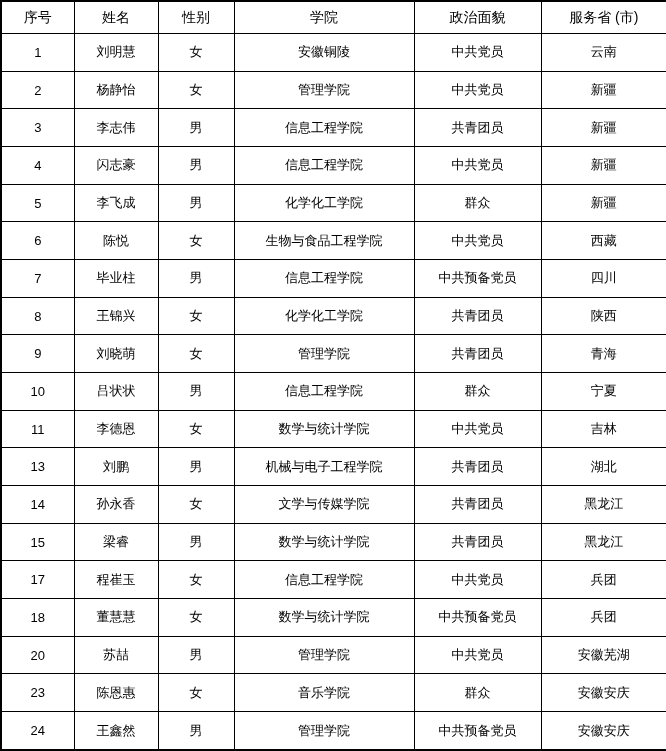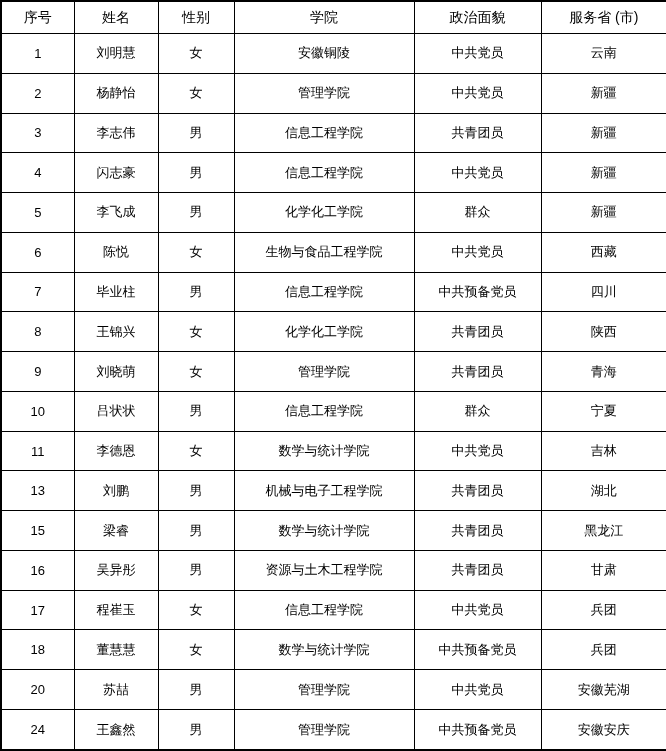--- a/index.html
+++ b/index.html
@@ -156,34 +156,34 @@
       </tr>
       <tr>
         <td>13</td>
         <td>刘鹏</td>
         <td>男</td>
         <td>机械与电子工程学院</td>
         <td>共青团员</td>
         <td>湖北</td>
       </tr>
       <tr>
+        <td>14</td>
+        <td>孙永香</td>
+        <td>女</td>
+        <td>文学与传媒学院</td>
+        <td>共青团员</td>
+        <td>黑龙江</td>
+      </tr>
+      <tr>
         <td>15</td>
         <td>梁睿</td>
         <td>男</td>
         <td>数学与统计学院</td>
         <td>共青团员</td>
         <td>黑龙江</td>
-      </tr>
-      <tr>
-        <td>16</td>
-        <td>吴异彤</td>
-        <td>男</td>
-        <td>资源与土木工程学院</td>
-        <td>共青团员</td>
-        <td>甘肃</td>
       </tr>
       <tr>
         <td>17</td>
         <td>程崔玉</td>
         <td>女</td>
         <td>信息工程学院</td>
         <td>中共党员</td>
         <td>兵团</td>
       </tr>
       <tr>
@@ -194,20 +194,28 @@
         <td>中共预备党员</td>
         <td>兵团</td>
       </tr>
       <tr>
         <td>20</td>
         <td>苏喆</td>
         <td>男</td>
         <td>管理学院</td>
         <td>中共党员</td>
         <td>安徽芜湖</td>
+      </tr>
+      <tr>
+        <td>23</td>
+        <td>陈恩惠</td>
+        <td>女</td>
+        <td>音乐学院</td>
+        <td>群众</td>
+        <td>安徽安庆</td>
       </tr>
       <tr>
         <td>24</td>
         <td>王鑫然</td>
         <td>男</td>
         <td>管理学院</td>
         <td>中共预备党员</td>
         <td>安徽安庆</td>
       </tr>
     </tbody>

